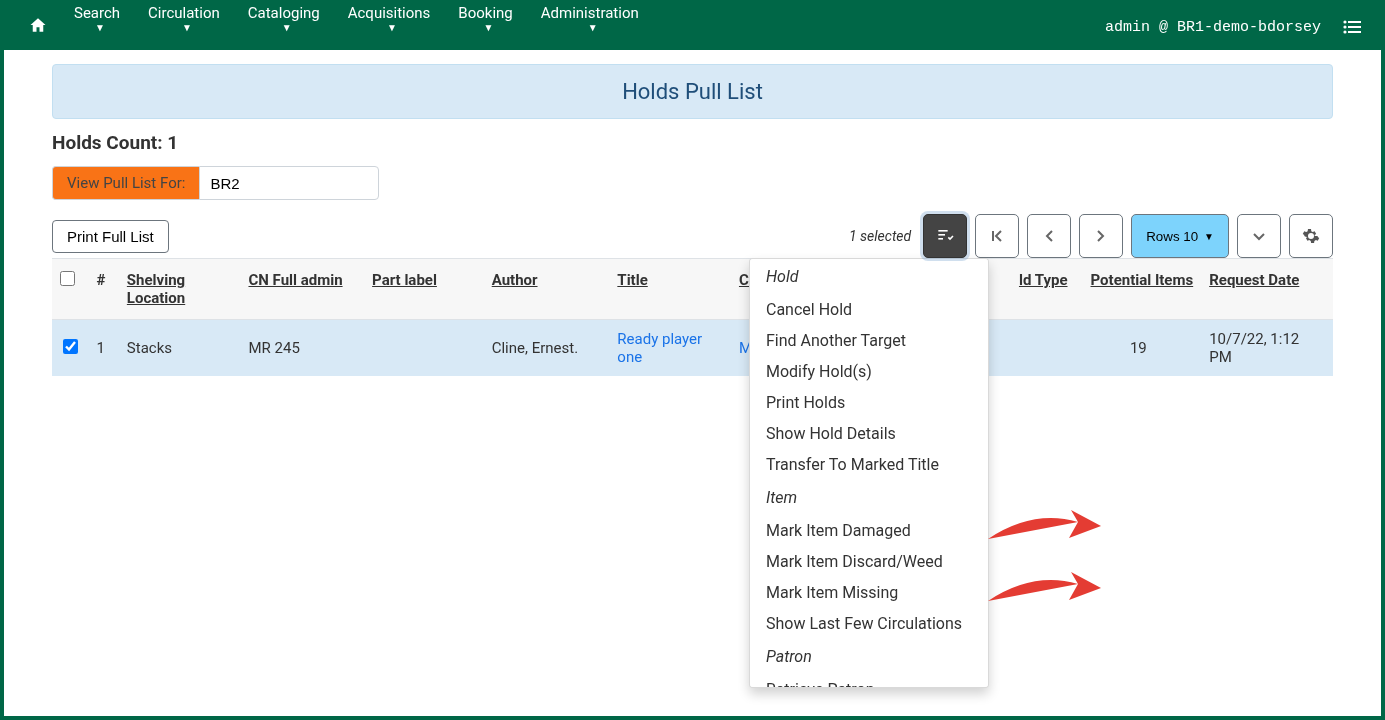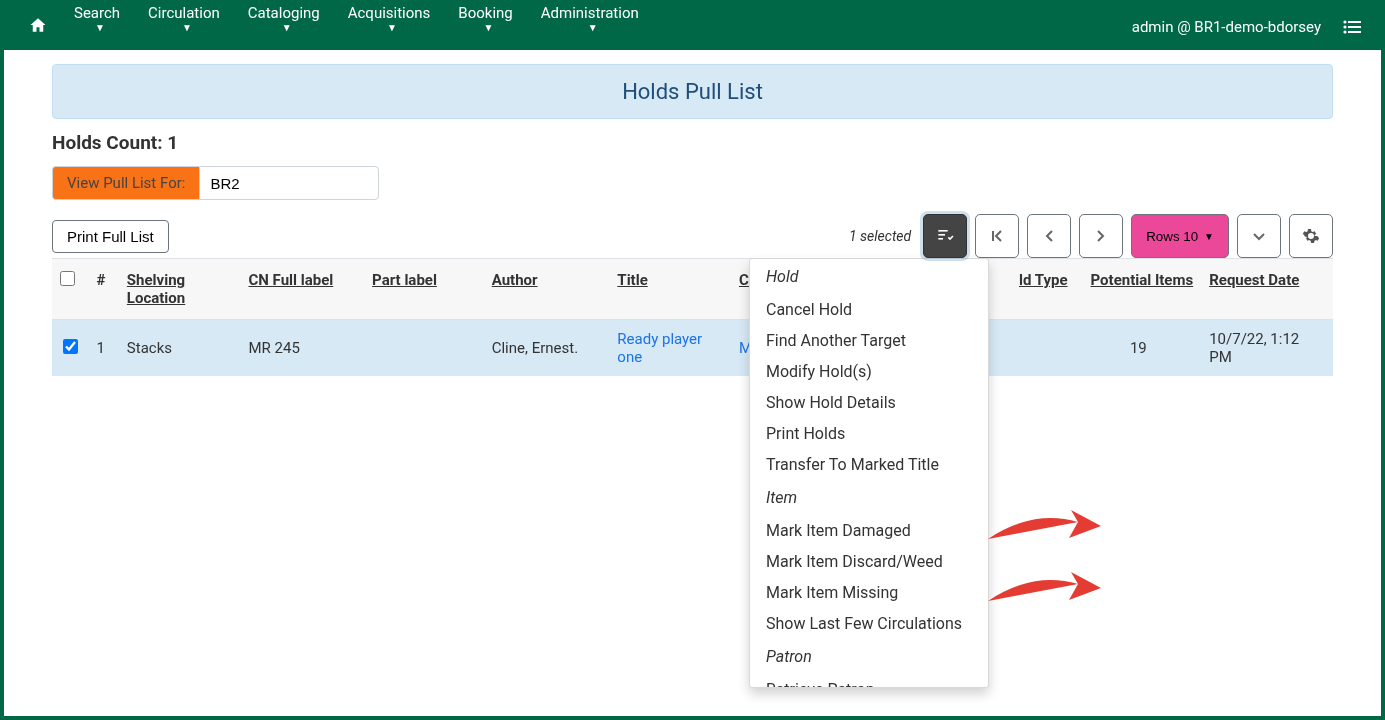--- a/index.html
+++ b/index.html
@@ -24,21 +24,21 @@
     padding: 0 14px;
     height: 46px;
     display: flex;
     align-items: center;
     cursor: pointer;
     font-size: 15px;
     flex-direction: column;
   }
   .topnav .nav-item .caret { margin-left: 6px; font-size: 10px; }
   .topnav .spacer { flex: 1; }
-  .topnav .user { padding: 0 14px; font-size: 15px; }
+  .topnav .user { padding: 0 14px; font-size: 15px; font-family: Liberation Mono, monospace; }
   .topnav .menu-icon { padding: 0 8px; cursor: pointer; font-size: 18px; display:flex; align-items:center; }
   .content { padding: 14px 48px 30px 48px; }
   .banner {
     background: #d8e9f6;
     border: 1px solid #c2dff1;
     border-radius: 4px;
     text-align: center;
     padding: 14px 8px;
     font-size: 22px;
     color: #1f4e79;
@@ -88,21 +88,21 @@
   .icon-btn.active {
     background: #444;
     color: #fff;
     border-color: #333;
     box-shadow: 0 0 0 3px rgba(100,150,200,0.3);
     position: relative;
     z-index: 20;
   }
   .rows-btn {
     border: 1px solid #6c757d;
-    background: #ec4899;
+    background: #7dd3fc;
     border-radius: 5px;
     height: 44px;
     padding: 0 14px;
     display: inline-flex;
     align-items: center;
     cursor: pointer;
   }
   .rows-btn .caret { margin-left: 6px; font-size: 10px; }
   .table-wrap { position: relative; }
   table.grid { width: 100%; border-collapse: collapse; }
@@ -266,22 +266,22 @@
           <svg width="18" height="18" viewBox="0 0 24 24" fill="#555">
               <path d="M12 8a4 4 0 100 8 4 4 0 000-8zm9 4a7 7 0 01-.1 1.2l2.1 1.6-2 3.5-2.5-1a7 7 0 01-2 1.2l-.4 2.7h-4l-.4-2.7a7 7 0 01-2-1.2l-2.5 1-2-3.5 2.1-1.6A7 7 0 013 12a7 7 0 01.1-1.2L1 9.2l2-3.5 2.5 1a7 7 0 012-1.2L8 2.8h4l.4 2.7a7 7 0 012 1.2l2.5-1 2 3.5-2.1 1.6c.1.4.2.8.2 1.2z"></path>
             </svg>
         </button>
 
         <div class="dropdown">
           <div class="section-header">Hold</div>
           <div class="item">Cancel Hold</div>
           <div class="item">Find Another Target</div>
           <div class="item">Modify Hold(s)</div>
+          <div class="item">Print Holds</div>
           <div class="item">Show Hold Details</div>
-          <div class="item">Print Holds</div>
           <div class="item">Transfer To Marked Title</div>
           <div class="section-header">Item</div>
           <div class="item">Mark Item Damaged</div>
           <div class="item">Mark Item Discard/Weed</div>
           <div class="item">Mark Item Missing</div>
           <div class="item">Show Last Few Circulations</div>
           <div class="section-header">Patron</div>
           <div class="item">Retrieve Patron</div>
         </div>
 
@@ -294,21 +294,21 @@
       </div>
     </div>
 
     <div class="table-wrap">
       <table class="grid">
         <thead>
           <tr>
             <th class="col-check"><input type="checkbox" style=""></th>
             <th class="col-num">#</th>
             <th class="col-shelving"><span class="ul">Shelving Location</span></th>
-            <th class="col-cn"><span class="ul">CN Full label</span></th>
+            <th class="col-cn"><span class="ul">CN Full admin</span></th>
             <th class="col-part"><span class="ul">Part label</span></th>
             <th class="col-author"><span class="ul">Author</span></th>
             <th class="col-title"><span class="ul">Title</span></th>
             <th class="col-current"><span class="ul">Cu</span></th>
             <th class="col-holdtype" style="text-align:right;"><span class="ul">ld Type</span></th>
             <th class="col-potential" style="text-align:right;"><span class="ul">Potential Items</span></th>
             <th class="col-request"><span class="ul">Request Date</span></th>
           </tr>
         </thead>
         <tbody>

